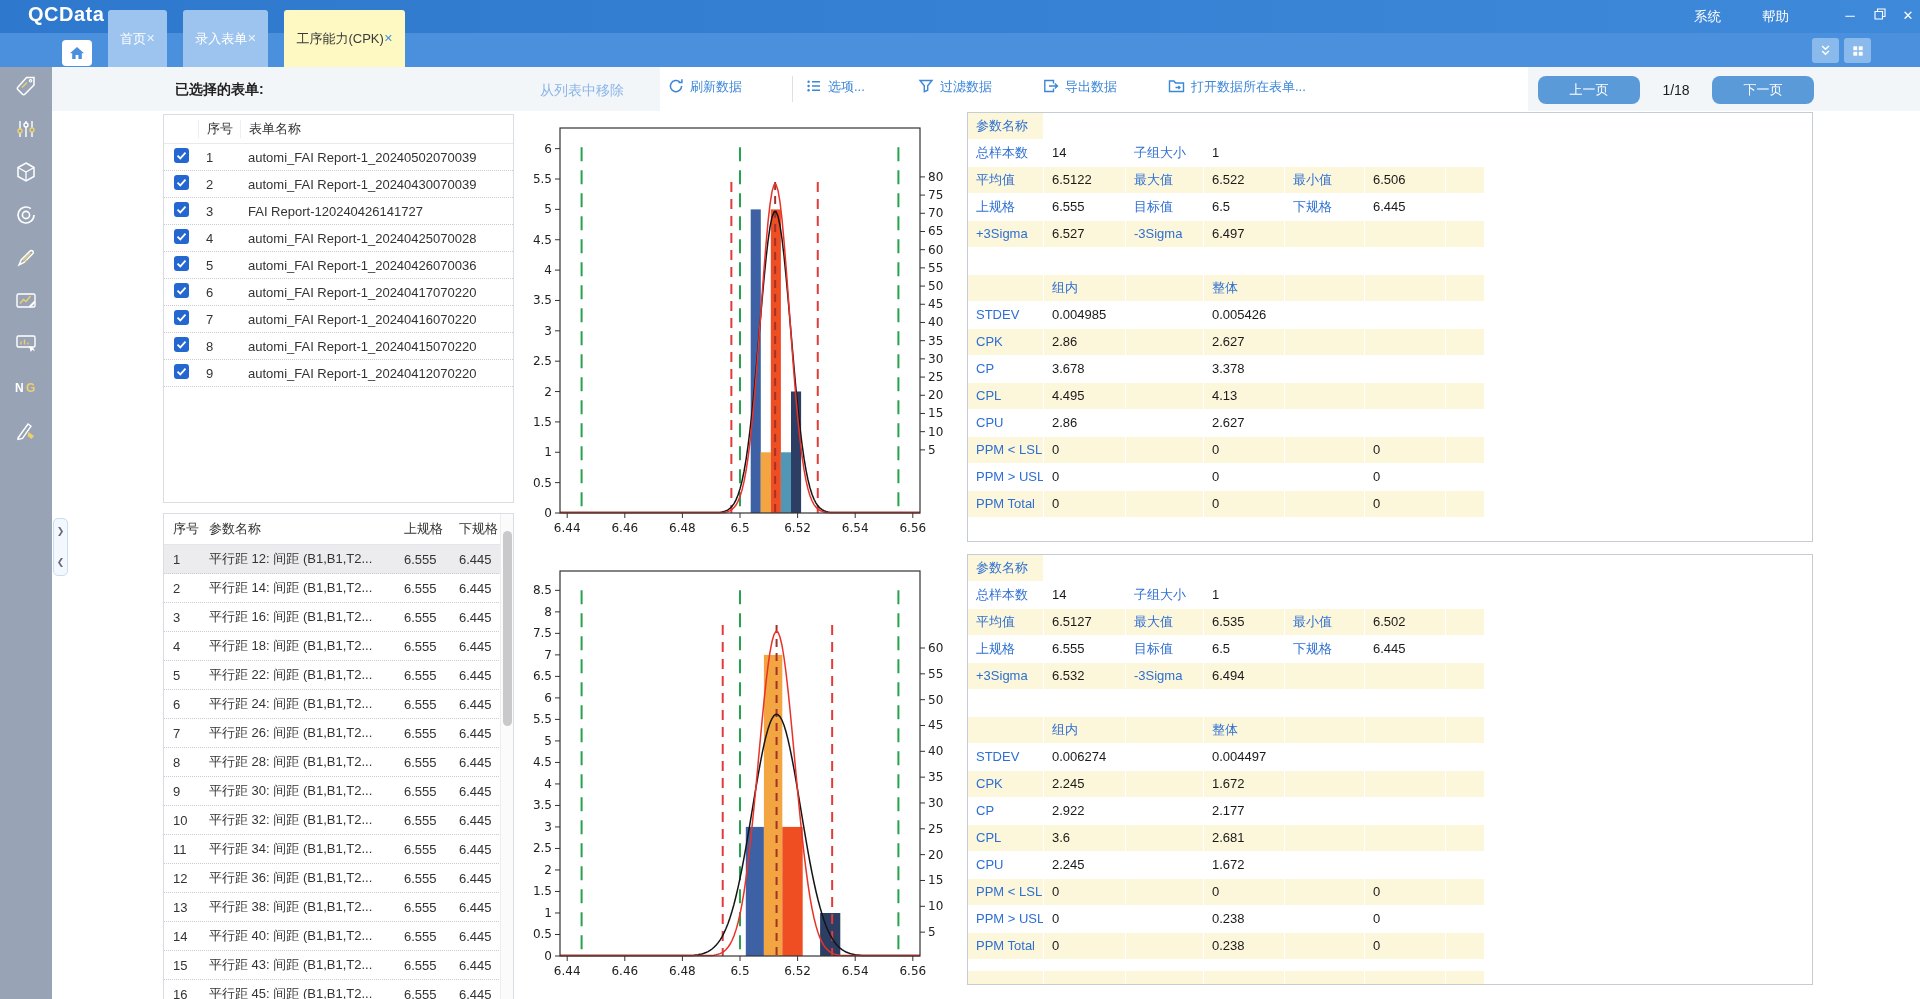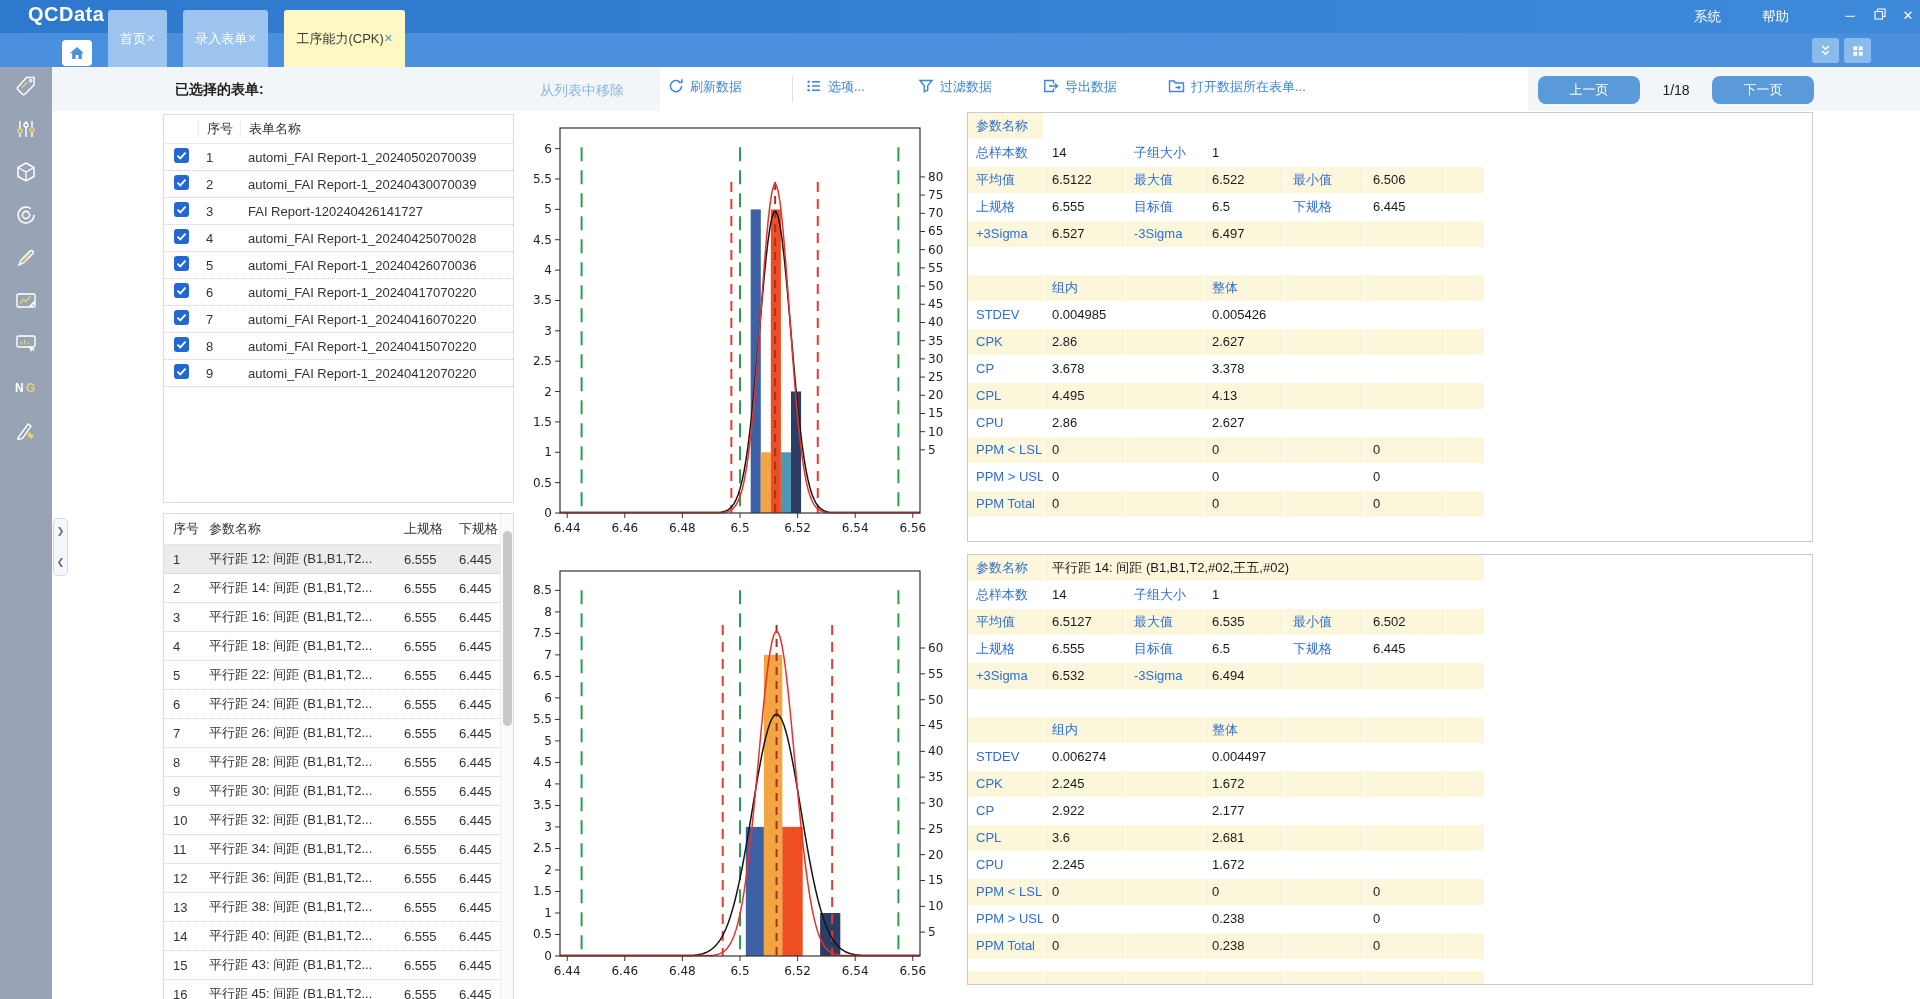--- a/index.html
+++ b/index.html
@@ -750,21 +750,20 @@
           <div class="sp-cell bg-y"></div>
           <div class="sp-cell bg-y t-val">0</div>
           <div class="sp-cell bg-y"></div>
           <div class="sp-cell bg-y t-val">0</div>
           <div class="sp-cell bg-y"></div>
         </div>
       </div>
       <div class="stats-panel" style="top: 554px; height: 431px;">
         <div class="sp-row">
           <div class="sp-cell bg-y t-lab">参数名称</div>
-          <div class="sp-cell merge bg-y t-val">平行距 14: 间距 (B1,B1,T2,#02,王五,#02)</div>
         </div>
         <div class="sp-row">
           <div class="sp-cell bg-w t-lab">总样本数</div>
           <div class="sp-cell bg-w t-val">14</div>
           <div class="sp-cell bg-w t-lab">子组大小</div>
           <div class="sp-cell bg-w t-val">1</div>
           <div class="sp-cell bg-w t-lab"></div>
           <div class="sp-cell bg-w t-val"></div>
           <div class="sp-cell bg-w"></div>
         </div>

